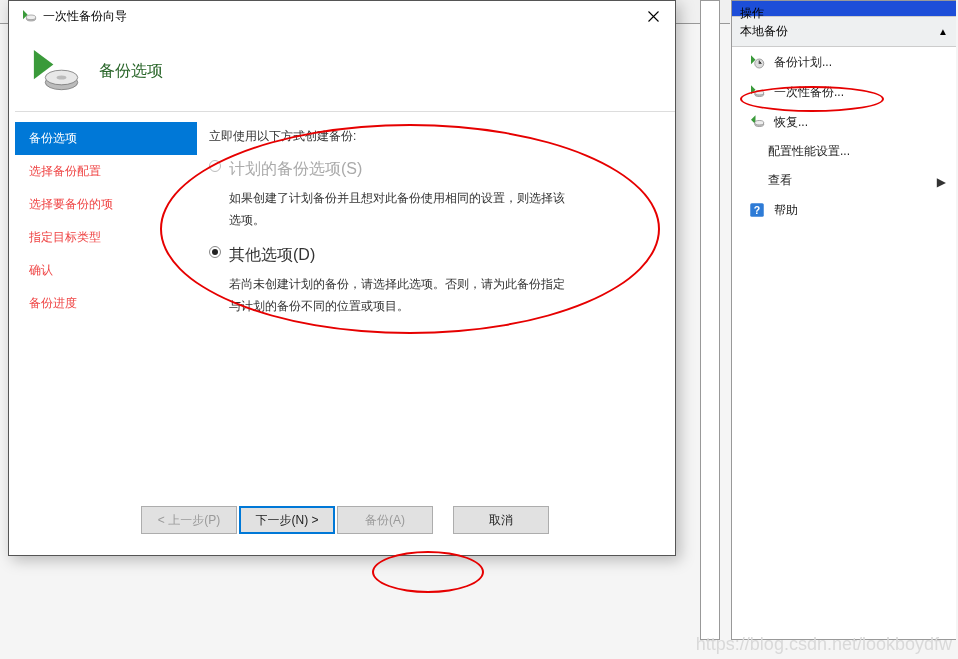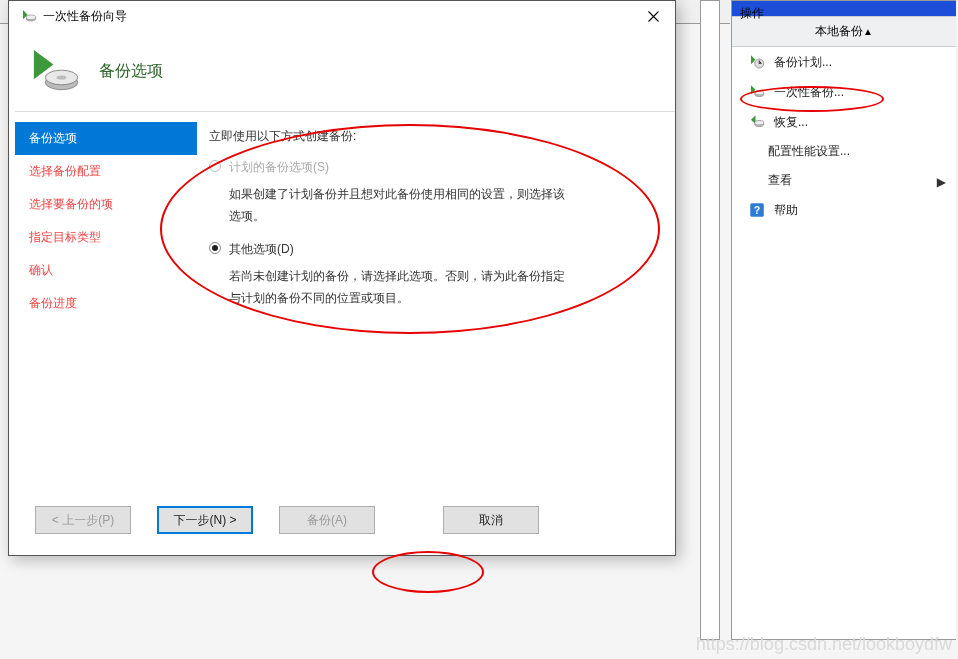--- a/index.html
+++ b/index.html
@@ -43,36 +43,36 @@
     .content-line1 { font-size:12px; margin-bottom:14px; }
     .radio-row { display:flex; align-items:flex-start; gap:8px; margin-bottom:6px; }
     .radio-dot {
       margin-top:1px; width:12px; height:12px; border-radius:50%;
       border:1px solid #888; background:#fff; flex:0 0 auto; position:relative;
     }
     .radio-dot.selected::after {
       content:""; position:absolute; left:2px; top:2px; width:6px; height:6px; border-radius:50%; background:#222;
     }
     .radio-dot.disabled { border-color:#bbb; }
-    .radio-label { font-size:12px; }
+    .radio-label { font-size:16px; }
     .radio-label.disabled { color:#aaa; }
     .radio-desc { font-size:12px; line-height:1.8; padding:2px 0 14px 20px; max-width:360px; }
 
     .annot-oval-main {
       position:absolute; left:160px; top:124px; width:500px; height:210px;
       border:2px solid #e60000; border-radius:50%; pointer-events:none;
     }
     .annot-oval-btn {
       position:absolute; left:372px; top:551px; width:112px; height:42px;
       border:2px solid #e60000; border-radius:50%; pointer-events:none;
     }
 
     .footer {
-      height:70px; display:flex; align-items:center; justify-content:flex-start;
-      padding:0 20px; gap:26px;
+      height:70px; display:flex; align-items:center; justify-content:center;
+      padding:0 20px; gap:2px;
     }
     .btn {
       min-width:96px; height:28px; padding:0 10px;
       border:1px solid #adadad; background:#e1e1e1;
       font-size:12px; cursor:pointer; display:inline-flex; align-items:center; justify-content:center;
       color:#222;
     }
     .btn[disabled] { color:#9a9a9a; cursor:default; }
     .btn.primary { border:2px solid #0078d7; background:#e1e1e1; }
     .footer-spacer { width:16px; }
@@ -80,21 +80,21 @@
     
     .actions-pane {
       position:absolute; left:731px; top:0; width:225px; height:640px;
       background:#fff; border:1px solid #999; border-right:none;
     }
     .actions-title {
       height:16px; background:#1d4ed8; padding:4px 8px; font-size:12px;
       border-bottom:1px solid #ccc;
     }
     .actions-sub {
-      display:flex; align-items:center; justify-content:center;
+      display:flex; align-items:center; justify-content:space-between;
       background:#eef0f1; padding:6px 8px; border-bottom:1px solid #ccc;
       font-size:12px; cursor:pointer;
     }
     .actions-sub .arrow-up { font-size:10px; }
     .action-item {
       display:flex; align-items:flex-end; gap:8px; padding:6px 10px 6px 16px;
       font-size:12px; color:#222; cursor:pointer; position:relative;
     }
     .ai-icon { width:18px; height:18px; flex:0 0 auto; }
     .action-item.indent { padding-left:36px; }

